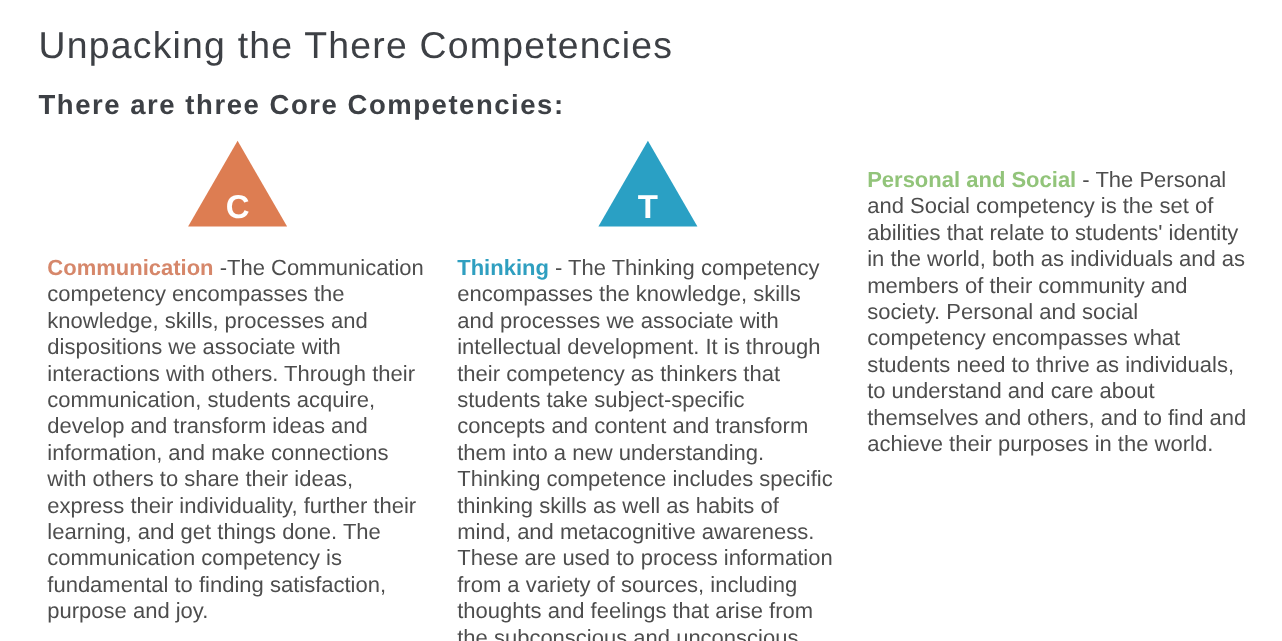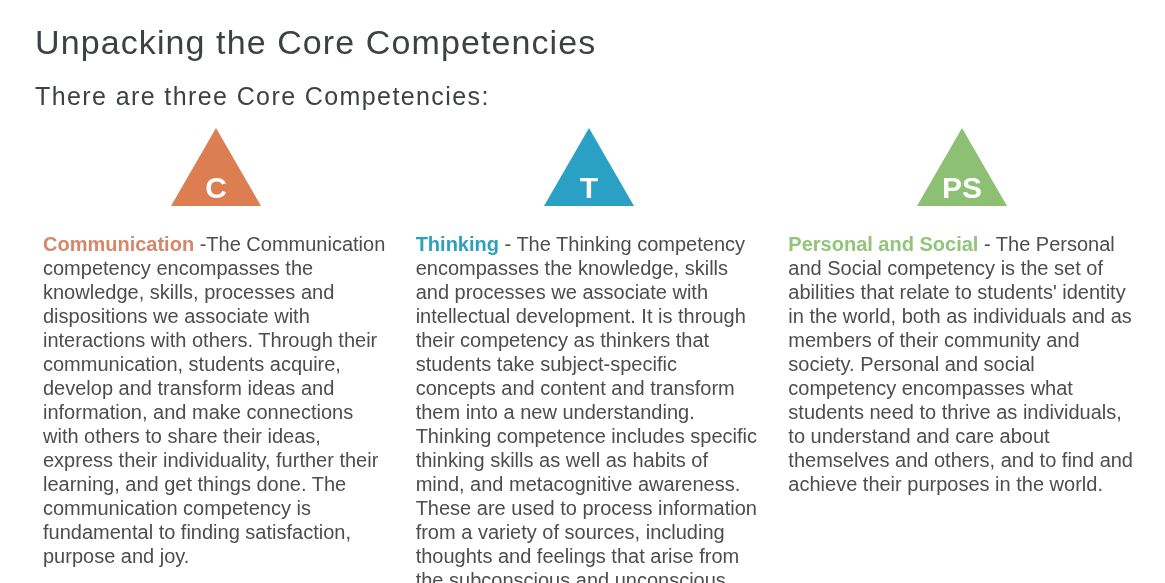--- a/index.html
+++ b/index.html
@@ -11,21 +11,21 @@
   }
   .page { padding: 10px 30px 0 35px; }
   h1.title {
     margin: 12px 0 0 0;
     font-size: 34px; font-weight: 400;
     letter-spacing: 1.1px;
     line-height: 1.2;
   }
   h2.subtitle {
     margin: 18px 0 14px 0;
-    font-size: 25px; font-weight: 400;
+    font-size: 25px; font-weight: 700;
     letter-spacing: 1.4px;
     line-height: 1.2;
   }
   .columns {
     display: grid;
     grid-template-columns: repeat(3, 1fr);
     column-gap: 26px;
     width: 1092px;
     margin: 16px 0 0 8px;
   }
@@ -42,21 +42,21 @@
     font-size: 20px;
     line-height: 24px;
   }
   p.desc .lead { font-weight: 700; }
 </style>
 </head>
 <body>
 
 <div class="page">
 
-  <h1 class="title" style="color: rgb(61, 64, 69);">Unpacking the Core Competencies</h1>
+  <h1 class="title" style="color: rgb(61, 64, 69);">Unpacking the There Competencies</h1>
 
   <h2 class="subtitle" style="color: rgb(61, 64, 69);">There are three Core Competencies:</h2>
 
   <div class="columns" style="color: rgb(77, 77, 77);">
 
     <section class="col">
       <div class="tri-wrap">
         <svg width="92" height="80" viewBox="0 0 92 80" aria-hidden="true">
           <polygon points="46,1 91,79 1,79" fill="#dd7d52"></polygon>
           <text x="46" y="71" text-anchor="middle" class="tri-letter">C</text>
@@ -69,23 +69,17 @@
       <div class="tri-wrap">
         <svg width="92" height="80" viewBox="0 0 92 80" aria-hidden="true">
           <polygon points="46,1 91,79 1,79" fill="#2aa0c4"></polygon>
           <text x="46" y="71" text-anchor="middle" class="tri-letter">T</text>
         </svg>
       </div>
       <p class="desc"><strong class="lead" style="color: rgb(47, 159, 192);">Thinking</strong><span> - The Thinking competency encompasses the knowledge, skills and processes we associate with intellectual development. It is through their competency as thinkers that students take subject-specific concepts and content and transform them into a new understanding. Thinking competence includes specific thinking skills as well as habits of mind, and metacognitive awareness. These are used to process information from a variety of sources, including thoughts and feelings that arise from the subconscious and unconscious mind and from embodied cognition, to create new understandings.</span></p>
     </section>
 
     <section class="col">
-      <div class="tri-wrap">
-        <svg width="92" height="80" viewBox="0 0 92 80" aria-hidden="true">
-          <polygon points="46,1 91,79 1,79" fill="#8dc073"></polygon>
-          <text x="46" y="71" text-anchor="middle" class="tri-letter">PS</text>
-        </svg>
-      </div>
       <p class="desc"><strong class="lead" style="color: rgb(146, 196, 122);">Personal and Social</strong><span> - The Personal and Social competency is the set of abilities that relate to students' identity in the world, both as individuals and as members of their community and society. Personal and social competency encompasses what students need to thrive as individuals, to understand and care about themselves and others, and to find and achieve their purposes in the world.</span></p>
     </section>
 
   </div>
 </div>
 
 </body></html>

